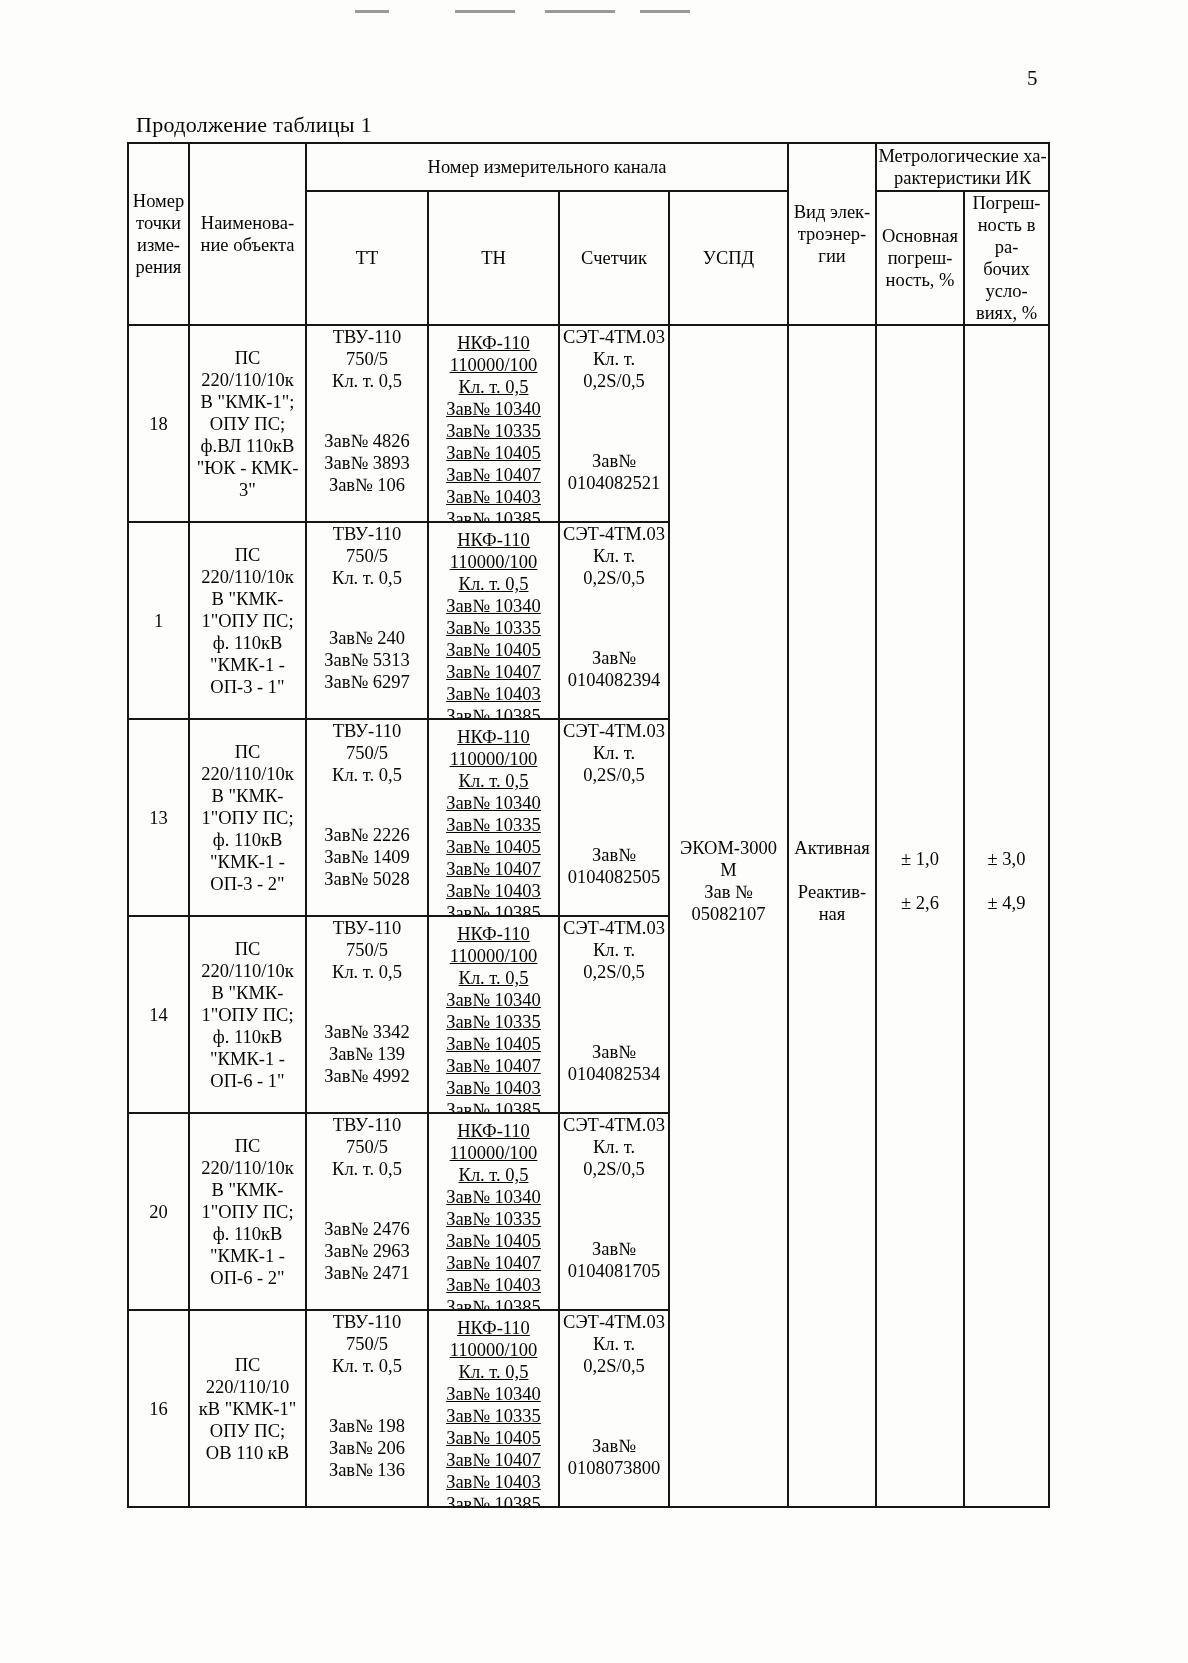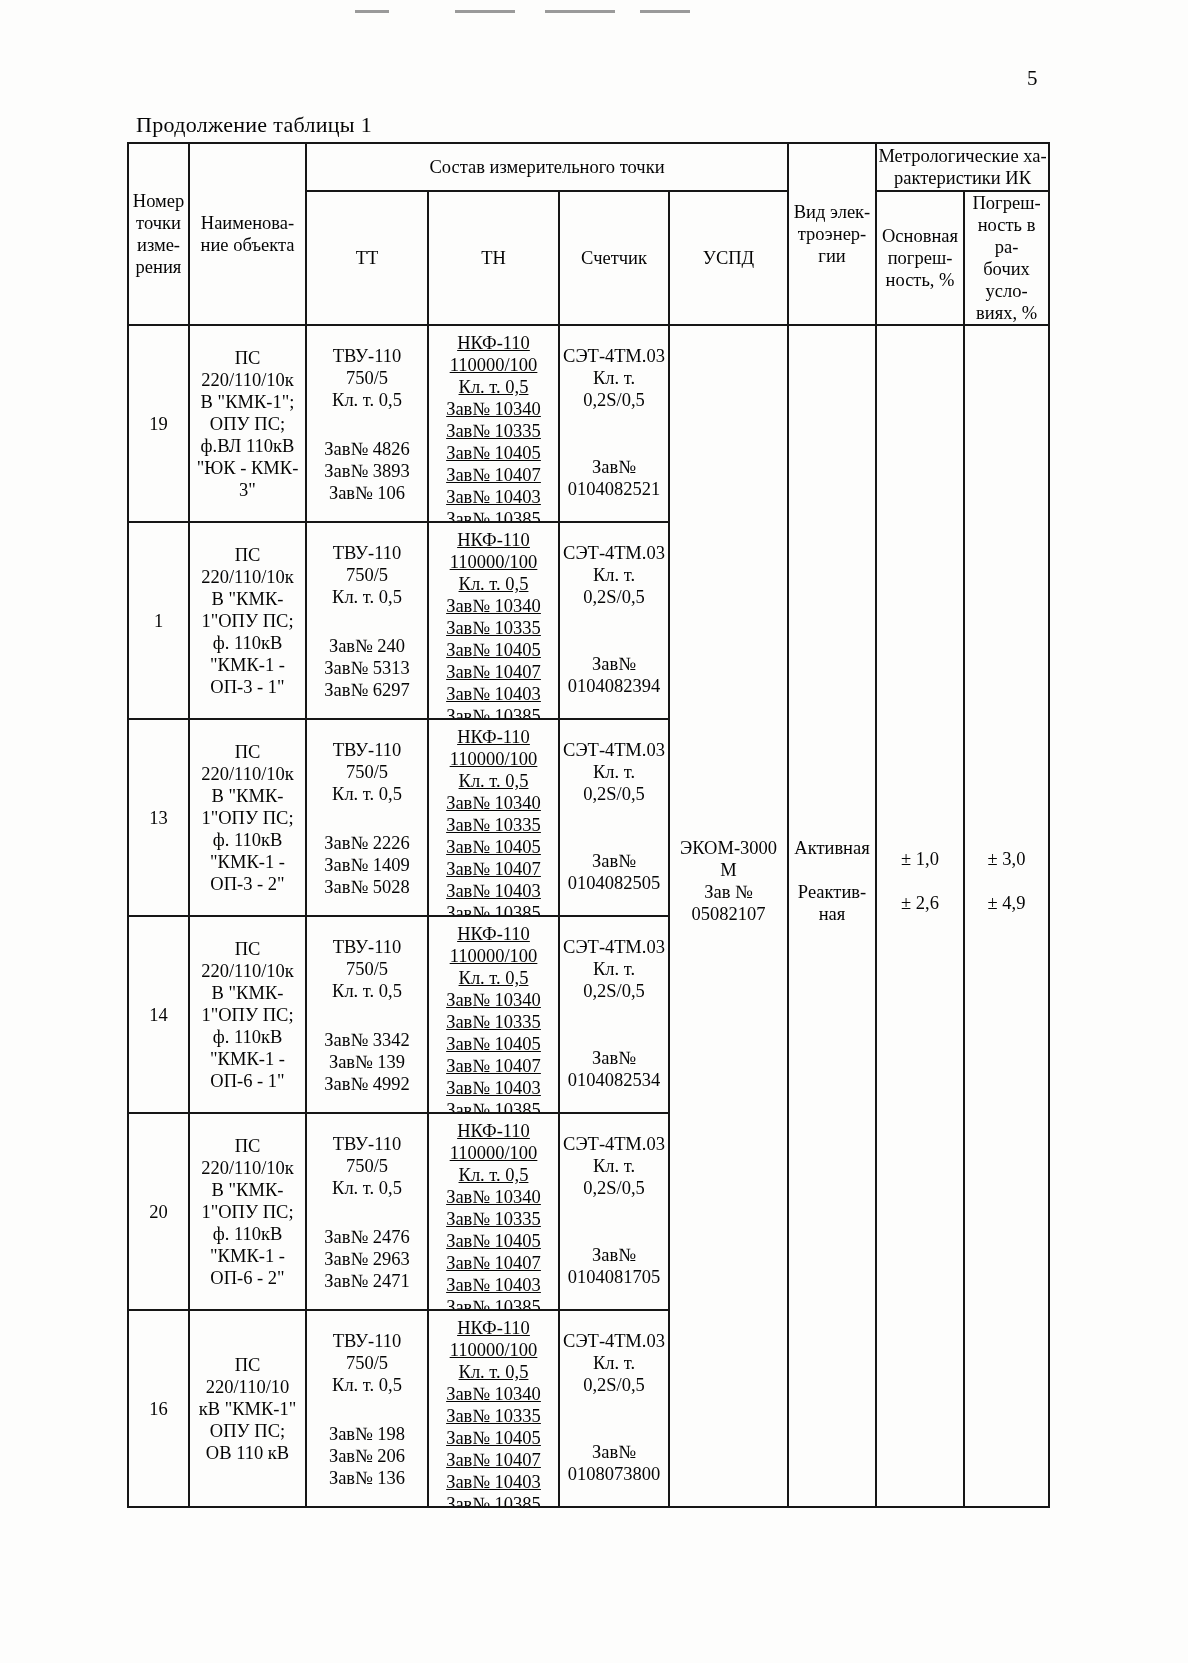--- a/index.html
+++ b/index.html
@@ -26,21 +26,21 @@
   }
   .pre { white-space:pre-line; }
 
   tr.hdr1 { height:48px; }
   tr.hdr2 { height:92px; }
 
   .cellv {
     height:195px; width:100%; box-sizing:border-box;
     display:flex; flex-direction:column; align-items:center;
   }
-  .cellv .top { padding-top:19px; }
+  .cellv .top { padding-top:0; }
   .center-cell { justify-content:center; }
   .sp-a { flex:1.4; } .sp-b { flex:0.9; }
   .sp-c { flex:2.4; } .sp-d { flex:1.1; }
   .tn-block { padding-top:6px; line-height:22px;text-decoration:underline; }
   td.merged .pre { padding-bottom:70px; }
 </style>
 </head>
 <body>
 
 <div class="page">
@@ -67,21 +67,21 @@
     </colgroup>
 
     <tbody>
         <tr class="hdr1">
       <th rowspan="2"><span class="pre">Номер
 точки
 изме-
 рения</span></th>
       <th rowspan="2"><span class="pre">Наименова-
 ние объекта</span></th>
-      <th colspan="4"><span class="pre">Состав измерительного точки</span></th>
+      <th colspan="4"><span class="pre">Номер измерительного канала</span></th>
       <th rowspan="2"><span class="pre">Вид элек-
 троэнер-
 гии</span></th>
       <th colspan="2"><span class="pre">Метрологические ха-
 рактеристики ИК</span></th>
     </tr>
     <tr class="hdr2">
       <th><span class="pre">ТТ</span></th>
       <th><span class="pre">ТН</span></th>
       <th><span class="pre">Счетчик</span></th>
@@ -91,21 +91,21 @@
 ность, %</span></th>
       <th><span class="pre">Погреш-
 ность в ра-
 бочих усло-
 виях, %</span></th>
     </tr>
 
     <tr>
       <td>
             <div class="cellv center-cell">
-              <span class="pre">19</span>
+              <span class="pre">18</span>
             </div>
           </td>
       <td>
             <div class="cellv center-cell">
               <span class="pre">ПС
 220/110/10к
 В "КМК-1";
 ОПУ ПС;
 ф.ВЛ 110кВ
 "ЮК - КМК-

